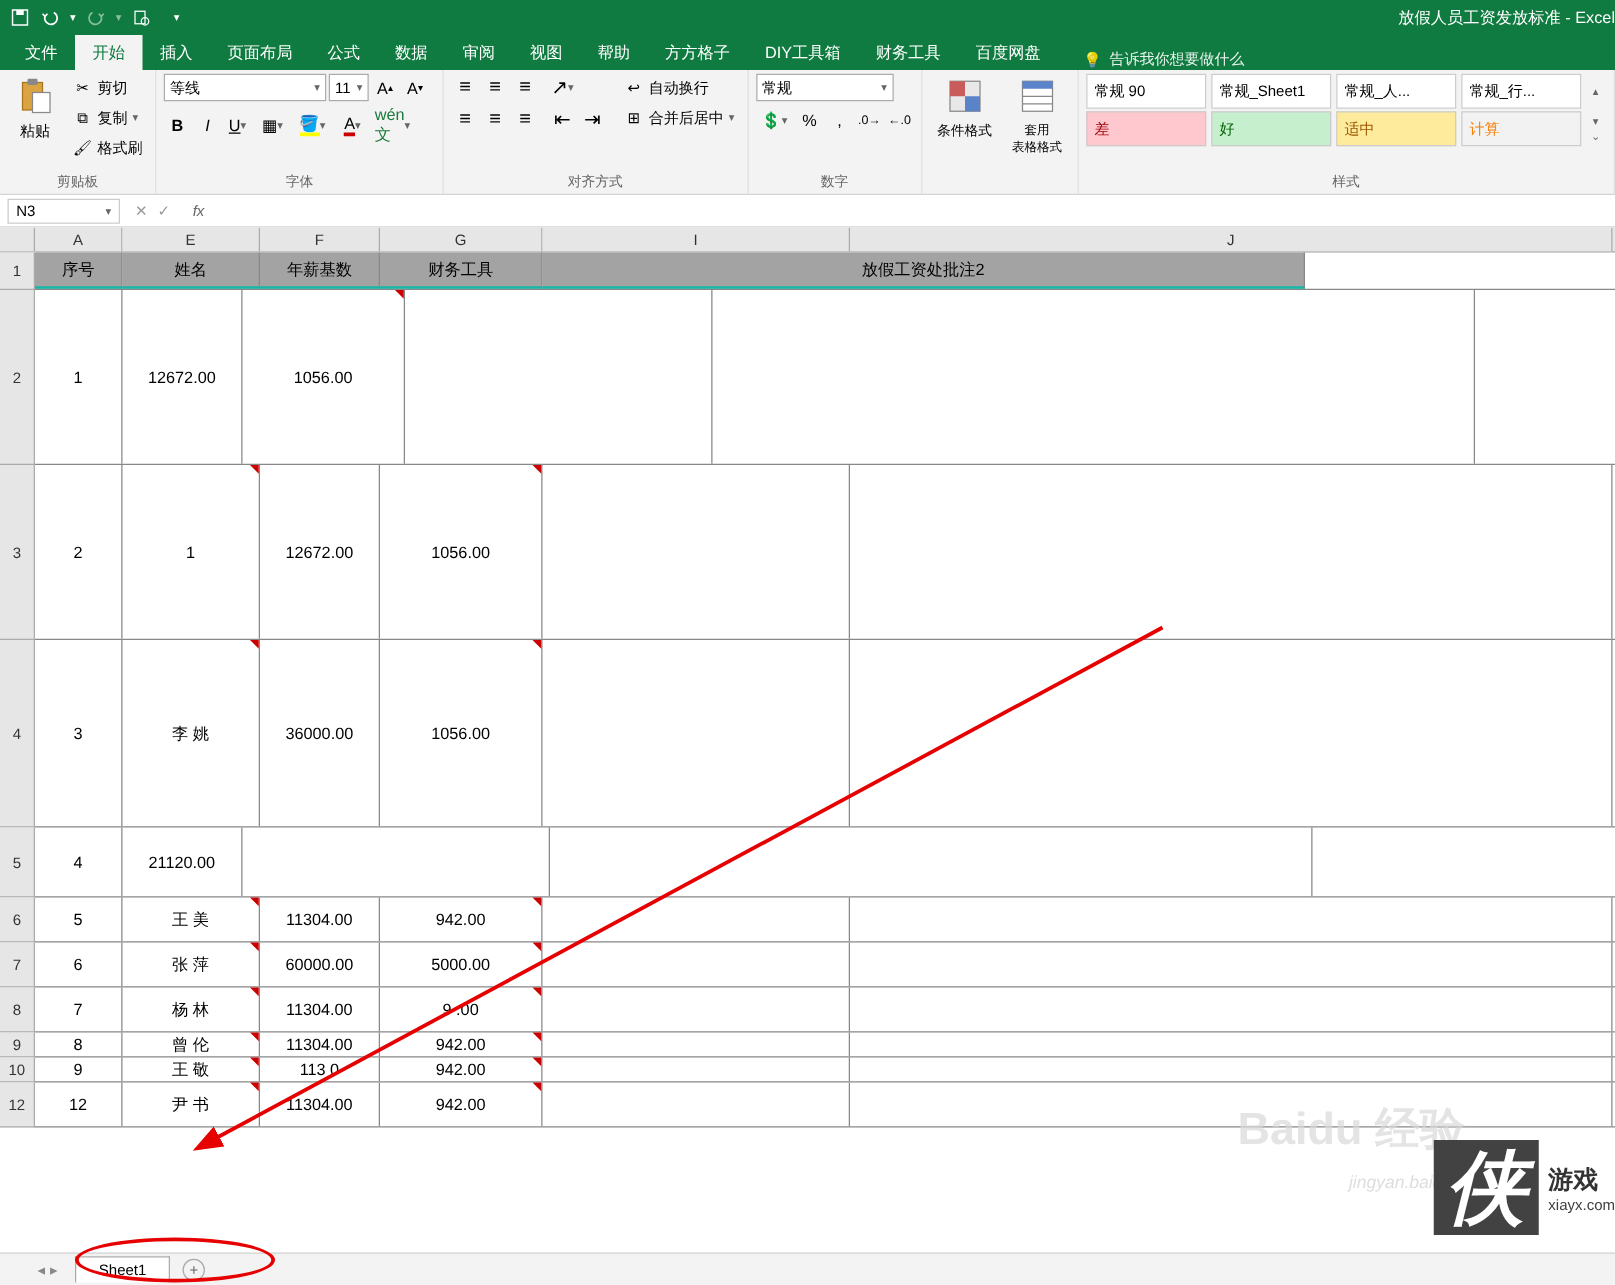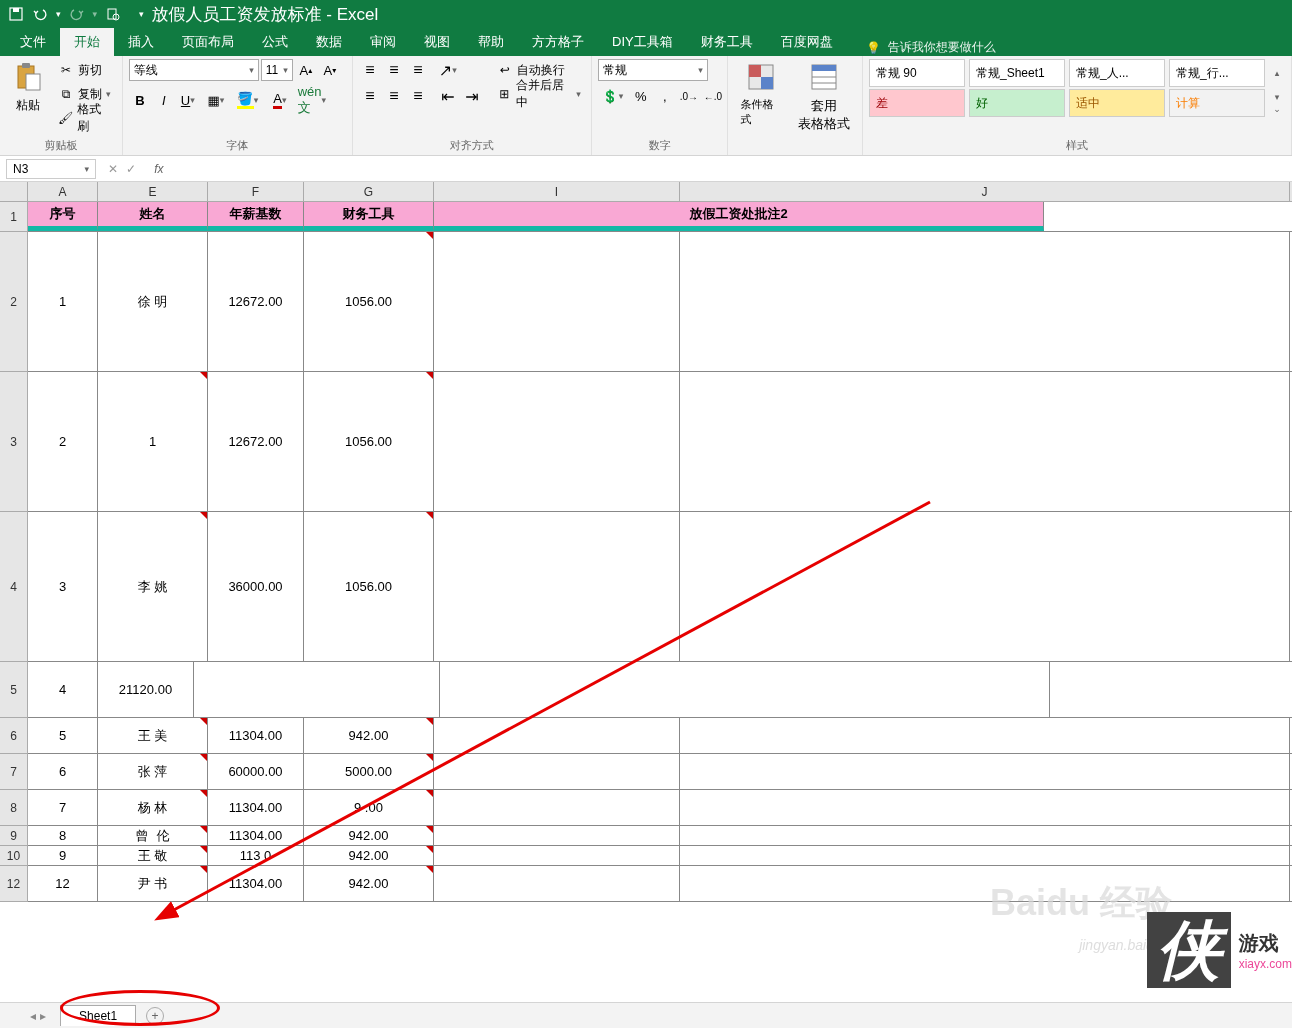--- a/index.html
+++ b/index.html
@@ -2,21 +2,21 @@
 <html><head>
 <meta charset="utf-8">
 <style>
 * { margin: 0; padding: 0; box-sizing: border-box; font-family: "Microsoft YaHei", SimSun, sans-serif; }
 body { background: #fff; width: 1292px; height: 1028px; overflow: hidden; position: relative; }
 
 
 .title-bar { height: 28px; background: #107b41; display: flex; align-items: center; color: #fff; font-size: 12px; }
 .qat { display: flex; gap: 8px; padding: 0 8px; align-items: center; }
 .qat-btn { width: 16px; height: 16px; display: flex; align-items: center; justify-content: center; cursor: pointer; }
-.title-text { flex: 1; text-align: left; font-size: 17px; }
+.title-text { flex: 1; text-align: right; font-size: 13px; }
 
 
 .menu-tabs { height: 28px; background: #107b41; display: flex; align-items: flex-end; padding-left: 6px; color: #fff; font-size: 13px; }
 .menu-tab { padding: 4px 14px; cursor: pointer; height: 28px; display: flex; align-items: center; }
 .menu-tab.active { background: #f3f3f3; color: #107b41; }
 .tell-me { margin-left: 20px; display: flex; align-items: center; gap: 6px; font-size: 12px; opacity: 0.9; }
 
 
 .ribbon { height: 100px; background: #f3f3f3; border-bottom: 1px solid #d4d4d4; display: flex; }
 .ribbon-group { border-right: 1px solid #e0e0e0; display: flex; flex-direction: column; padding: 3px 6px 0 6px; }
@@ -47,21 +47,21 @@
 .grid-wrap { position: relative; height: calc(1028px - 28px - 28px - 100px - 26px - 26px); overflow: hidden; }
 .col-headers { display: flex; background: #e6e6e6; border-bottom: 1px solid #ababab; height: 20px; }
 .corner { width: 28px; border-right: 1px solid #ababab; background: #e6e6e6; }
 .col-h { border-right: 1px solid #ababab; font-size: 12px; text-align: center; color: #333; line-height: 20px; background: #e6e6e6; }
 .grid-body { display: flex; }
 .row-headers { display: flex; flex-direction: column; width: 28px; }
 .row-h { border-bottom: 1px solid #ababab; border-right: 1px solid #ababab; background: #e6e6e6; font-size: 12px; text-align: center; color: #333; display: flex; align-items: center; justify-content: center; }
 .cells { position: relative; flex: 1; }
 .row { display: flex; border-bottom: 1px solid #888; }
 .cell { border-right: 1px solid #888; font-size: 13px; display: flex; align-items: center; justify-content: center; position: relative; }
-.header-row .cell { background: #f9a8d4; font-weight: 700; border-bottom: 5px solid #14b8a6; }
+.header-row .cell { background: #a3a3a3; font-weight: 400; border-bottom: 2px solid #14b8a6; }
 .comment-mark::after { content: ''; position: absolute; top: 0; right: 0; border-style: solid; border-width: 0 7px 7px 0; border-color: transparent #c00 transparent transparent; }
 
 
 .sheet-tabs { height: 26px; border-top: 1px solid #d4d4d4; background: #f3f3f3; display: flex; align-items: center; padding-left: 30px; gap: 4px; font-size: 12px; }
 .sheet-nav { display: flex; gap: 4px; color: #888; padding-right: 10px; }
 .sheet-tab { background: #fff; border: 1px solid #ababab; border-bottom: none; padding: 3px 18px; cursor: pointer; }
 .add-sheet { width: 18px; height: 18px; border: 1px solid #ababab; border-radius: 50%; display: flex; align-items: center; justify-content: center; cursor: pointer; color: #666; margin-left: 6px; }
 
 
 .red-arrow { position: absolute; pointer-events: none; z-index: 100; }
@@ -276,21 +276,21 @@
       </div>
       <div class="big-btn">
         <span class="icon-box">
             <svg width="28" height="28" viewBox="0 0 28 28">
               <rect x="2" y="2" width="24" height="24" fill="#fff" stroke="#888"></rect>
               <rect x="2" y="2" width="24" height="6" fill="#5b83c9"></rect>
               <line x1="2" y1="14" x2="26" y2="14" stroke="#888"></line>
               <line x1="2" y1="20" x2="26" y2="20" stroke="#888"></line>
             </svg>
           </span>
-        <span style="font-size:13px;text-align:center;white-space:pre">套用
+        <span style="font-size:10px;text-align:center;white-space:pre">套用
 表格格式</span>
       </div>
     </div>
     <div class="ribbon-group-label">&nbsp;</div>
   </div>
 
   <div class="ribbon-group" style="flex:1">
     <div class="ribbon-group-content">
       <div class="style-gallery">
         <div class="style-row">
@@ -360,21 +360,20 @@
     <div class="cells" id="cells-container">
         <div class="row header-row" style="height: 30px;">
           <div class="cell" style="width: 70px;">序号</div>
           <div class="cell" style="width: 110px;">姓名</div>
           <div class="cell" style="width: 96px;">年薪基数</div>
           <div class="cell" style="width: 130px;">财务工具</div>
           <div class="cell" style="width: 610px;">放假工资处批注2</div>
         </div>
         <div class="row" style="height: 140px;">
           <div class="cell" style="width: 70px;">1</div>
-          <div class="cell" style="width: 110px;">徐    明</div>
           <div class="cell" style="width: 96px;">12672.00</div>
           <div class="cell comment-mark" style="width: 130px;">1056.00</div>
           <div class="cell" style="width: 246px;"></div>
           <div class="cell" style="width: 610px;"></div>
         </div>
         <div class="row" style="height: 140px;">
           <div class="cell" style="width: 70px;">2</div>
           <div class="cell comment-mark" style="width: 110px;">1</div>
           <div class="cell" style="width: 96px;">12672.00</div>
           <div class="cell comment-mark" style="width: 130px;">1056.00</div>
@@ -414,21 +413,21 @@
         <div class="row" style="height: 36px;">
           <div class="cell" style="width: 70px;">7</div>
           <div class="cell comment-mark" style="width: 110px;">杨    林</div>
           <div class="cell" style="width: 96px;">11304.00</div>
           <div class="cell comment-mark" style="width: 130px;">9    .00</div>
           <div class="cell" style="width: 246px;"></div>
           <div class="cell" style="width: 610px;"></div>
         </div>
         <div class="row" style="height: 20px;">
           <div class="cell" style="width: 70px;">8</div>
-          <div class="cell comment-mark" style="width: 110px; font-family: Liberation Mono, monospace;">曾    伦</div>
+          <div class="cell comment-mark" style="width: 110px;">曾    伦</div>
           <div class="cell" style="width: 96px;">11304.00</div>
           <div class="cell comment-mark" style="width: 130px;">942.00</div>
           <div class="cell" style="width: 246px;"></div>
           <div class="cell" style="width: 610px;"></div>
         </div>
         <div class="row" style="height: 20px;">
           <div class="cell" style="width: 70px;">9</div>
           <div class="cell comment-mark" style="width: 110px;">王    敬</div>
           <div class="cell" style="width: 96px;">113    0</div>
           <div class="cell comment-mark" style="width: 130px;">942.00</div>
@@ -466,15 +465,15 @@
 </div>
 
 <div class="red-ellipse" style="left:60px;bottom:2px;width:160px;height:36px"></div>
 
 <div class="wm-baidu">Baidu 经验</div>
 <div class="wm-url2">jingyan.baidu.com</div>
 <div class="wm-right">
   <div class="wm-char">侠</div>
   <div class="wm-label">
     <span style="font-size:20px;font-weight:bold;color:#333">游戏</span>
-    <span style="color:#ec4899">xiayx.com</span>
+    <span style="color:#404040">xiayx.com</span>
   </div>
 </div>
 
 </body></html>

